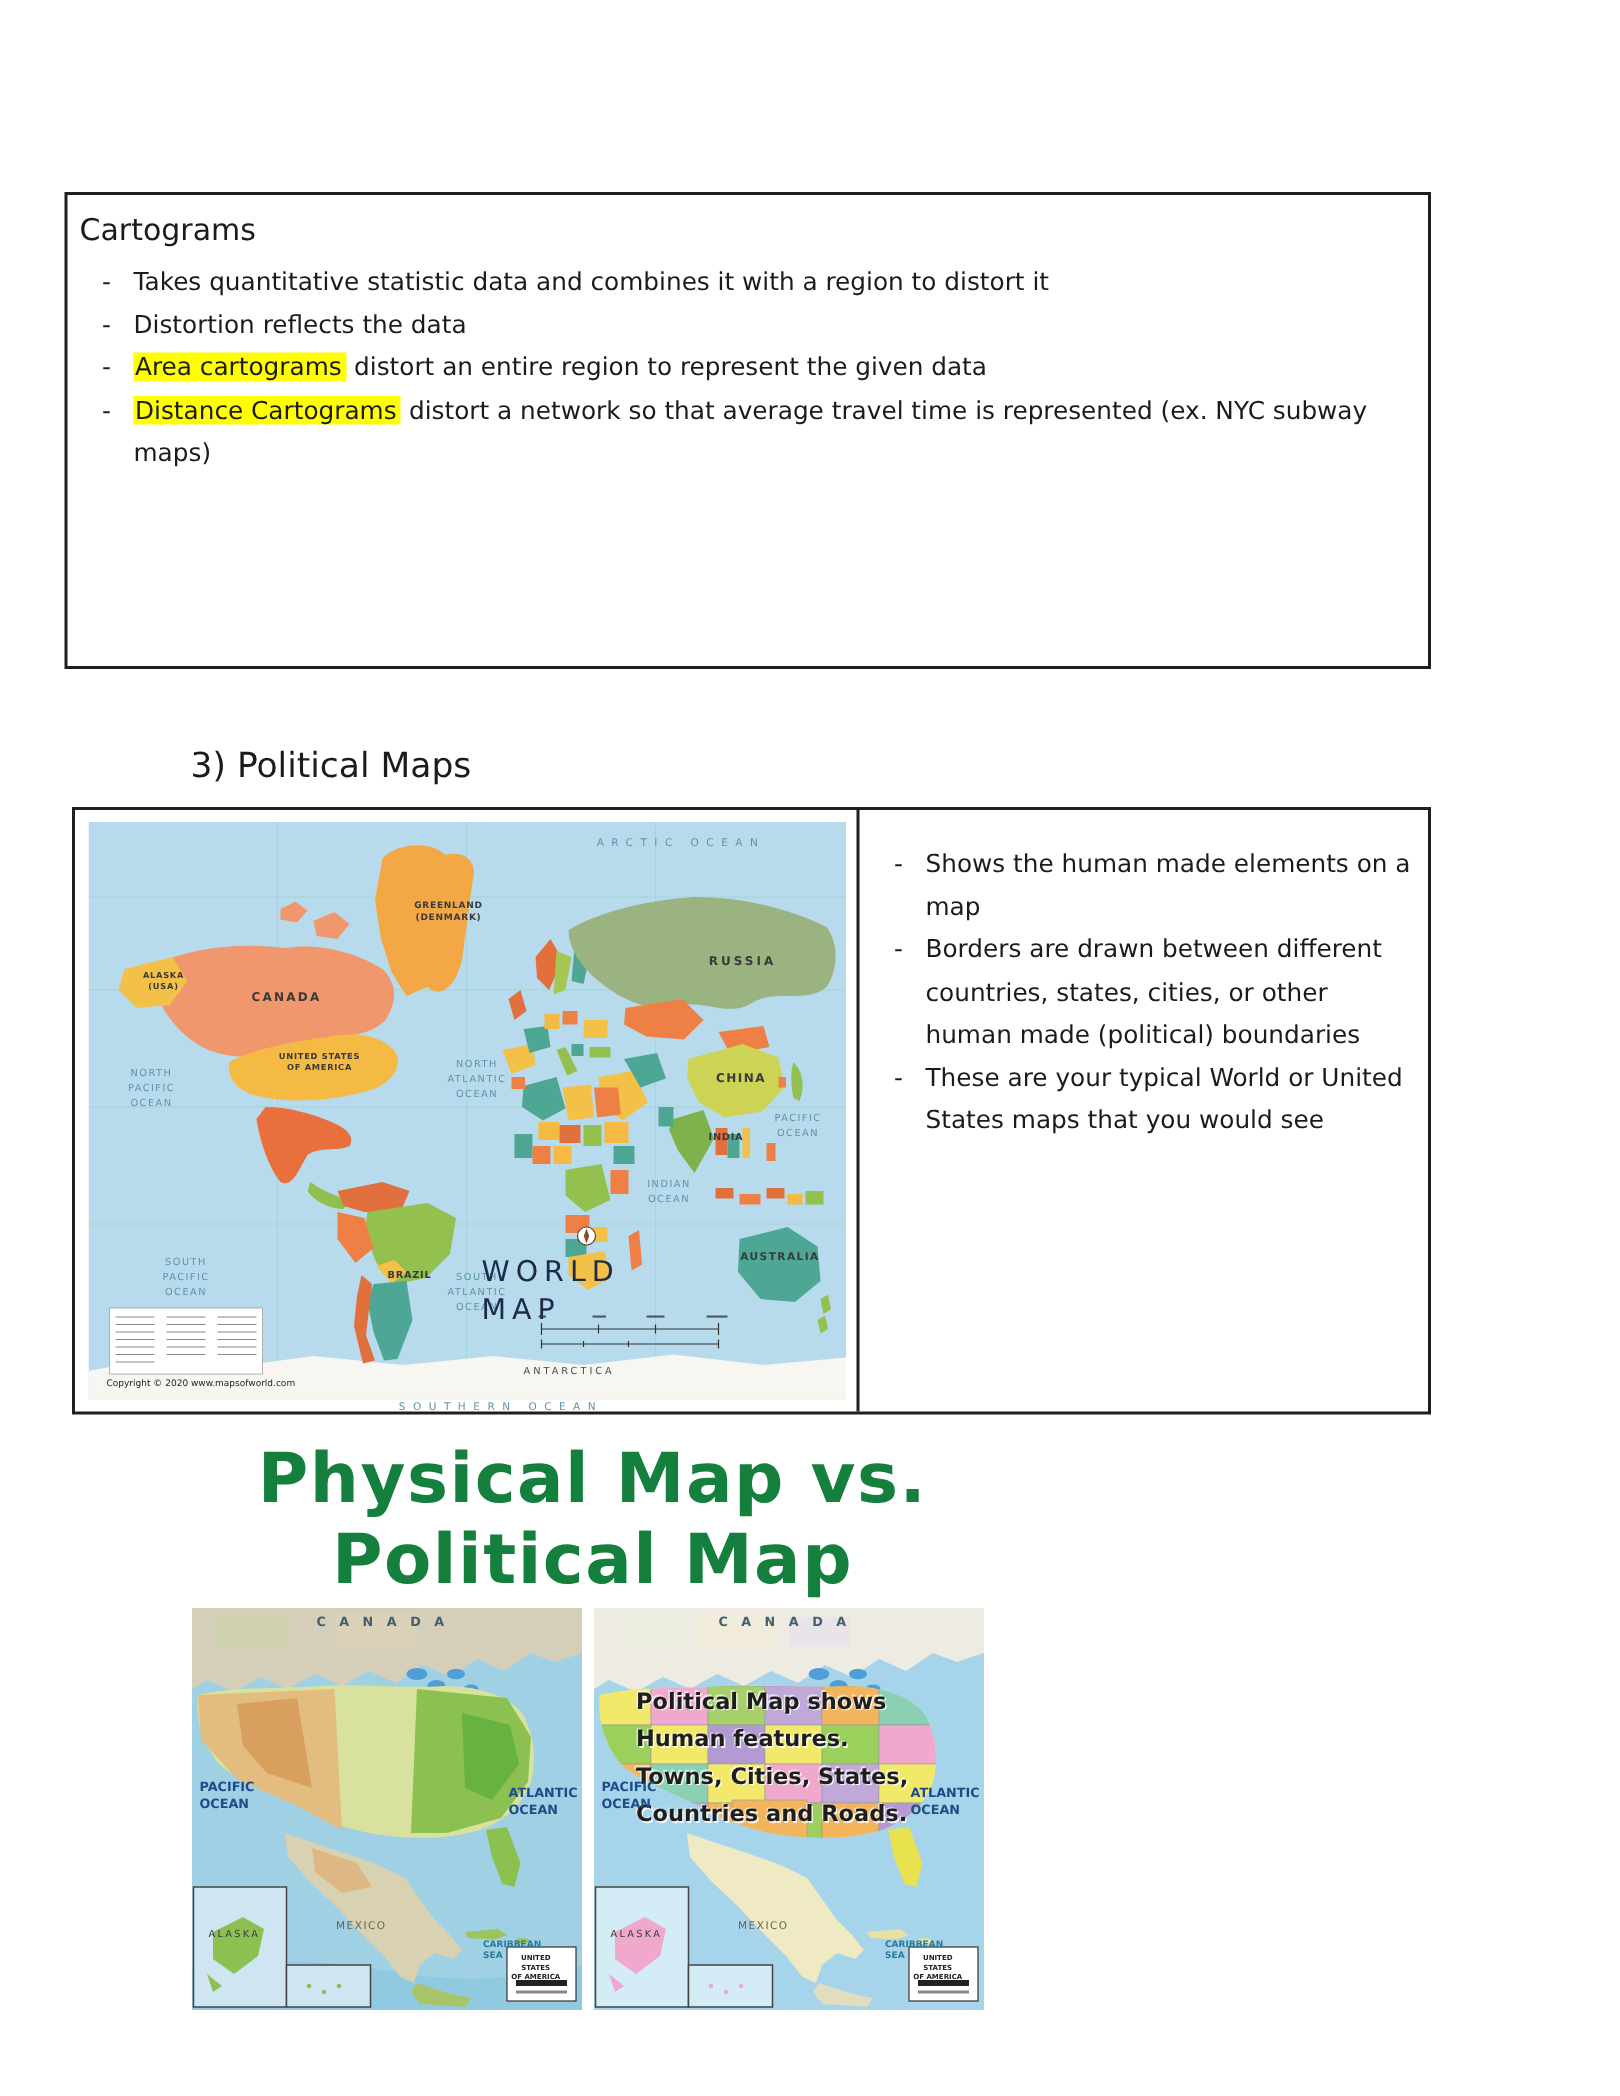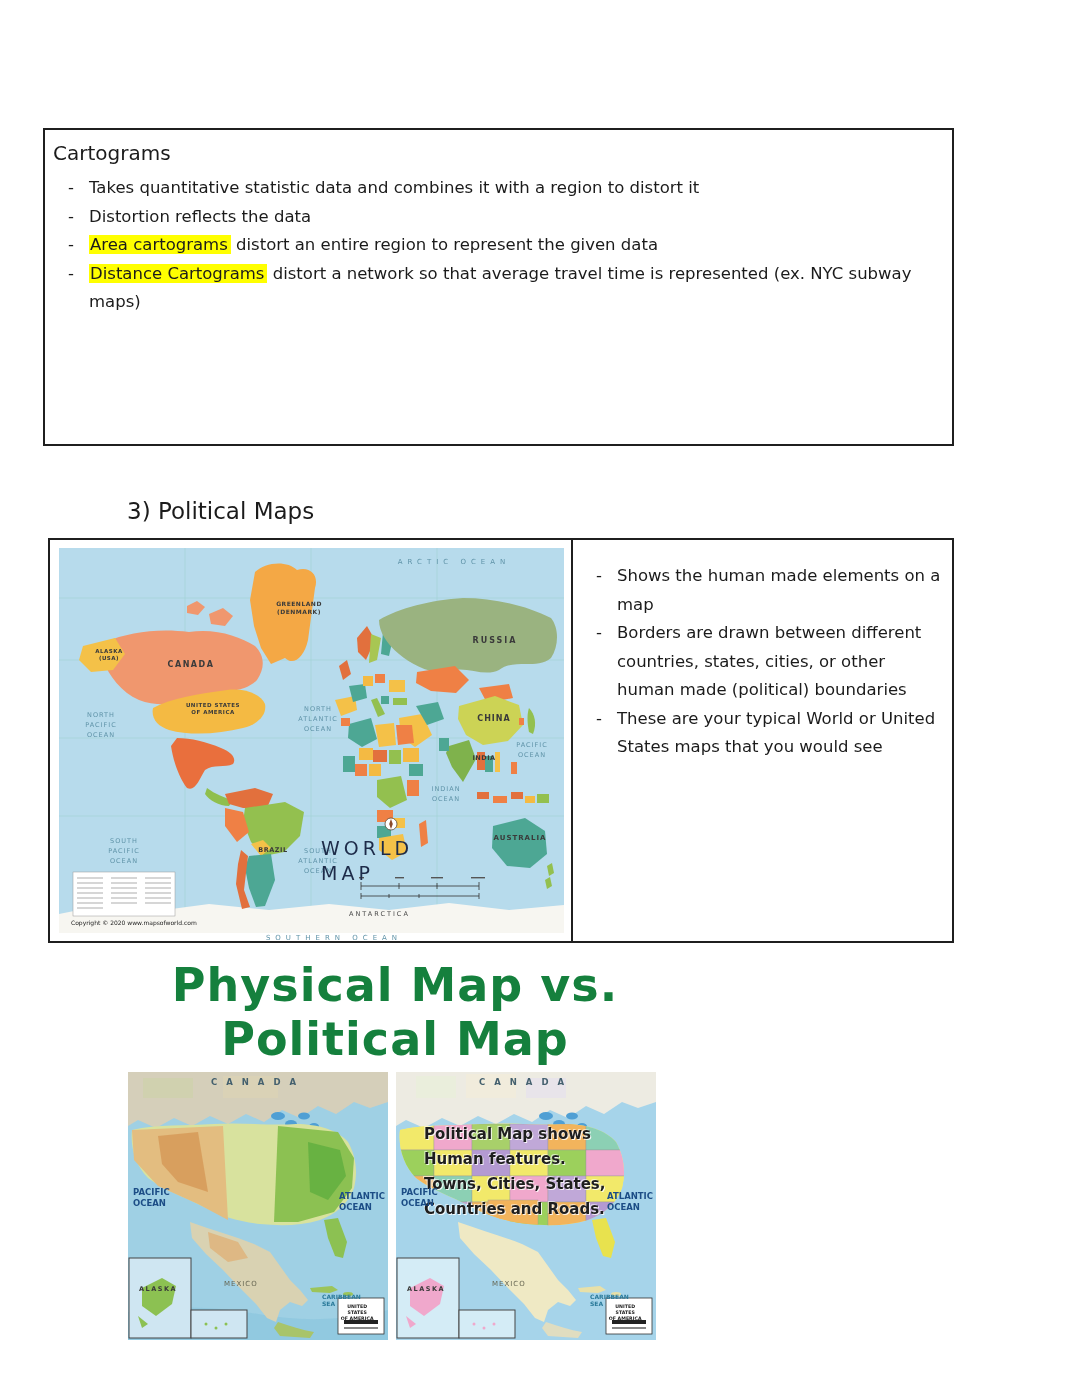--- a/index.html
+++ b/index.html
@@ -46,21 +46,21 @@
   .panel{position:relative;width:260px;height:268px;overflow:hidden;}
   .panel svg{position:absolute;left:0;top:0;width:100%;height:100%;}
   .mm-label{position:absolute;white-space:pre-line;}
   .mm-canada{left:0;right:0;top:5px;text-align:center;font-size:8.5px;letter-spacing:9px;
              color:#44606e;font-weight:bold;}
   .mm-overlay{top:50px;font-size:15px;font-weight:bold;line-height:25px;color:#1e1e1e;
               text-shadow:1px 1px 0 rgba(255,255,255,.85),-1px -1px 0 rgba(255,255,255,.6);}
   .mm-ocean{font-size:8.5px;font-weight:bold;color:var(--mini-ocean-label);line-height:1.25;}
   .mm-mexico{left:96px;top:164px;font-size:7px;color:#666652;letter-spacing:1px;margin-top:44px;}
   .mm-caribbean{left:194px;top:221px;font-size:6px;color:#2a7a9a;line-height:1.2;font-weight:bold;}
-  .mm-alaska{left:11px;top:213px;font-size:6.5px;letter-spacing:1.5px;color:#3a3a3a;font-weight:bold;}
+  .mm-alaska{left:11px;top:213px;font-size:6.5px;letter-spacing:1.5px;color:#3a3a3a;font-weight:normal;}
   .mm-legend{left:212px;top:231px;width:44px;font-size:6px;transform:scale(.78);transform-origin:top left;
              font-weight:bold;text-align:center;color:#222;line-height:1.3;}
 </style>
 </head>
 <body>
 
 <div class="page">
 
   <div class="tbl" style="left:43px;top:128px;width:911px;height:318px;flex-direction:column;">
     <div class="cell cell-map" style="width:530px;">

